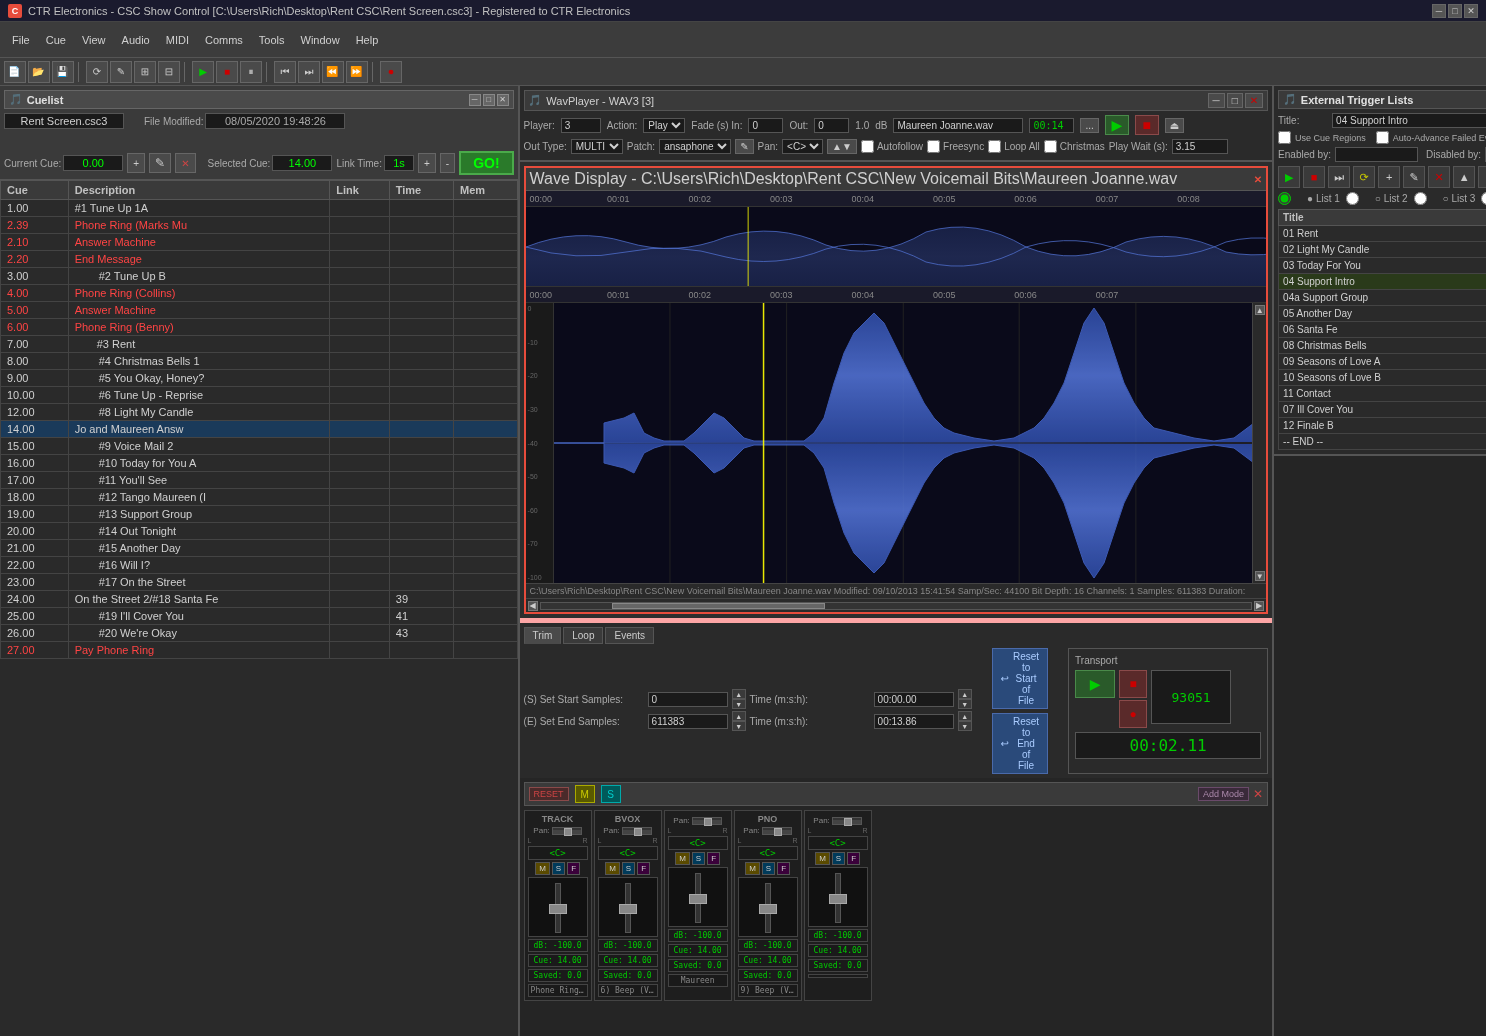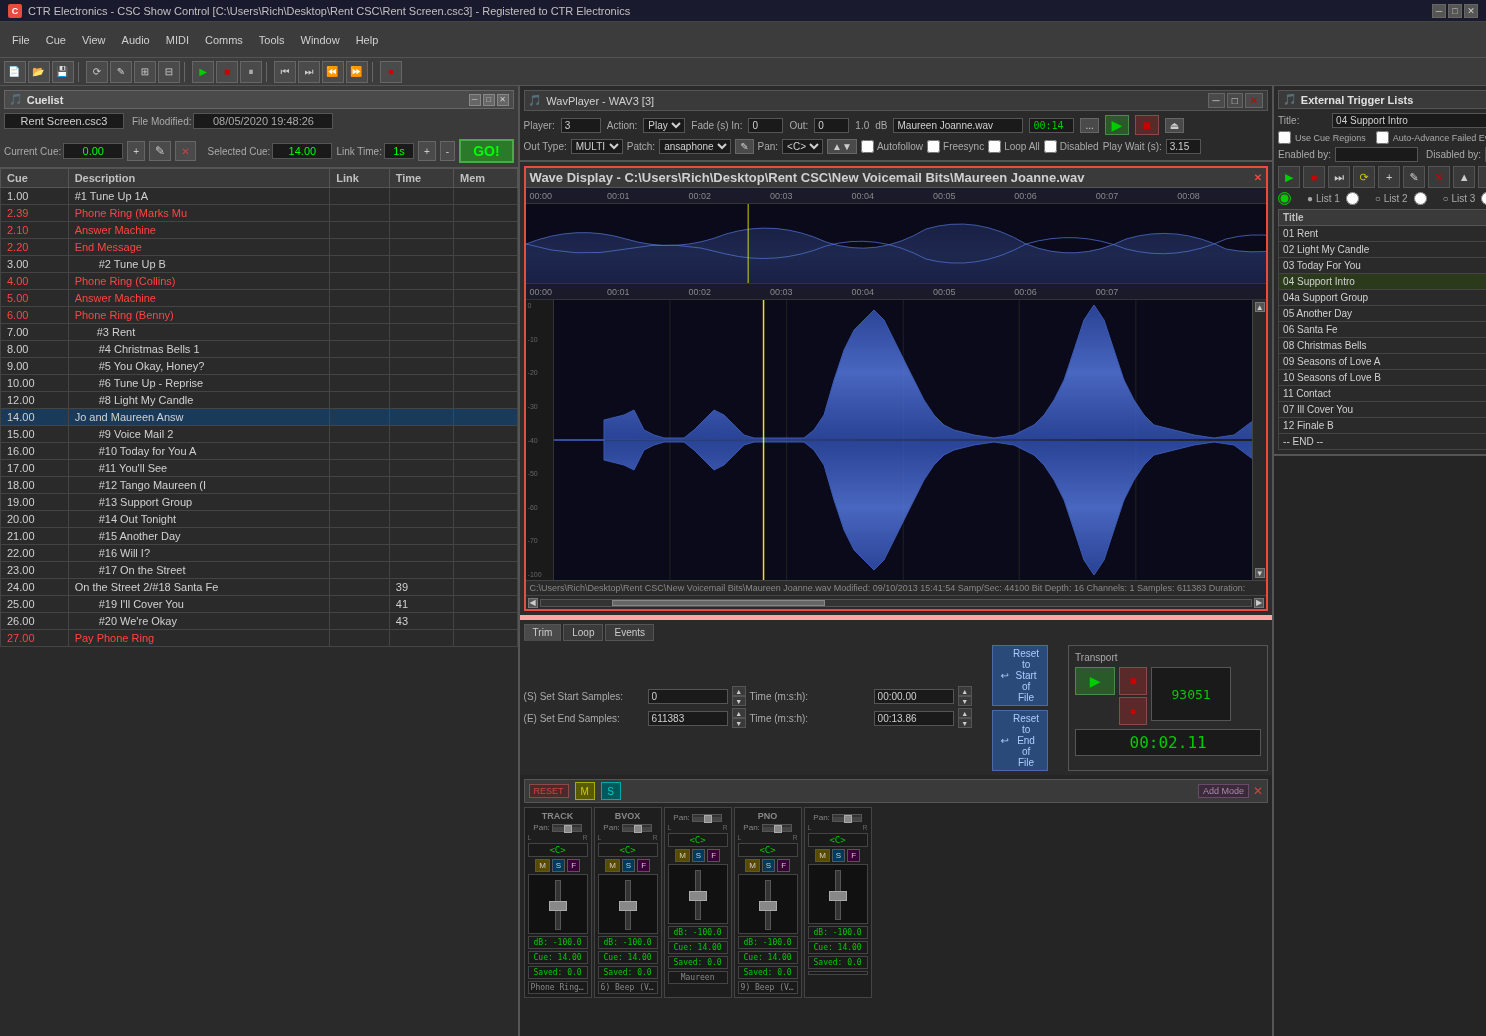--- a/index.html
+++ b/index.html
@@ -111,21 +111,21 @@
       padding: 2px 4px;
       margin-bottom: 4px;
       border: 1px solid #666;
     }
     #cuelist-title-bar .panel-btns { margin-left: auto; display: flex; gap: 2px; }
     #cuelist-title-bar .panel-btn { width: 12px; height: 12px; background: #666; border: 1px solid #888; cursor: pointer; font-size: 8px; display: flex; align-items: center; justify-content: center; color: #ccc; }
 
     #cuelist-controls {
       display: flex;
       align-items: center;
-      gap: 8px;
+      gap: 20px;
       flex-wrap: wrap;
     }
     .cue-input-group {
       display: flex;
       align-items: center;
       gap: 2px;
     }
     .cue-input-group label { font-size: 10px; color: #aaa; white-space: nowrap; }
     .cue-input {
       background: #1a1a1a;
@@ -271,21 +271,21 @@
     }
     #wave-display-header {
       background: #3a3a3a;
       padding: 2px 4px;
       font-size: 10px;
       color: #ccc;
       display: flex;
       align-items: center;
       border-bottom: 1px solid #555;
     }
-    .wd-title { font-size: 13px; color: #d0d0d0; font-weight: bold; }
+    .wd-title { font-size: 16px; color: #d0d0d0; }
     .wd-close { margin-left: auto; color: #e74c3c; font-weight: bold; cursor: pointer; }
 
     #wave-canvas-area {
       height: 280px;
       background: #0a0a1a;
       position: relative;
       overflow: hidden;
     }
     #wave-canvas-area svg {
       width: 100%;
@@ -1038,24 +1038,24 @@
             <div class="wp-checkbox-row">
               <input type="checkbox" class="wp-checkbox" style="">
               <span>Freesync</span>
             </div>
             <div class="wp-checkbox-row">
               <input type="checkbox" class="wp-checkbox" style="">
               <span>Loop All</span>
             </div>
             <div class="wp-checkbox-row">
               <input type="checkbox" class="wp-checkbox" style="">
-              <span>Disabled</span>
+              <span>Christmas</span>
             </div>
             <span class="wp-label">Play Wait (s):</span>
-            <input type="text" class="wp-input" value="3.15" style="width: 35px;">
+            <input type="text" class="wp-input" value="3.15" style="width: 56px;">
           </div>
         </div>
 
         <div id="wave-display-panel" style="margin:4px; border:2px solid #e74c3c; flex:1; display:flex; flex-direction:column;">
           <div id="wave-display-header">
             <span class="wd-title">Wave Display - C:\Users\Rich\Desktop\Rent CSC\New Voicemail Bits\Maureen Joanne.wav</span>
             <span class="wd-close">✕</span>
           </div>
 
           <div style="height:16px; background:#1a1a2a; display:flex; align-items:center; padding:0 4px; font-size:9px; color:#888; border-bottom:1px solid #333; position:relative;">

